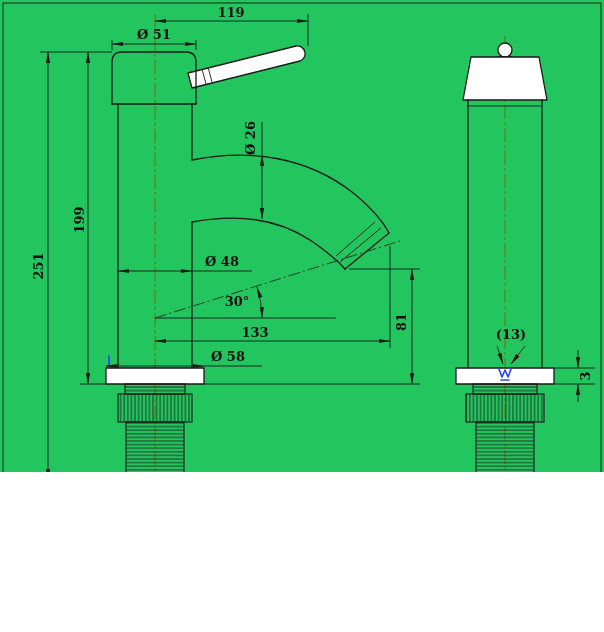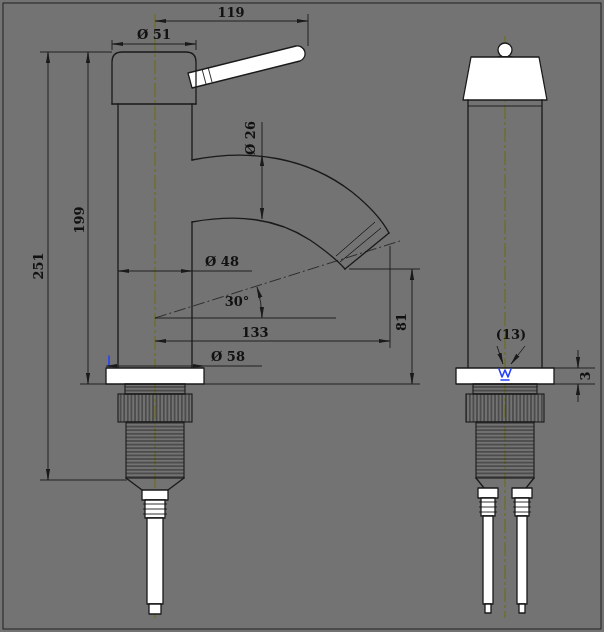--- a/index.html
+++ b/index.html
@@ -1,16 +1,16 @@
 <!DOCTYPE html>
 <html><head>
 <meta charset="utf-8">
 <style>
   html,body{margin:0;padding:0;background:#ffffff;}
-  .page{position:relative;width:604px;height:632px;background:#737373;overflow:hidden;}
+  .page{position:relative;width:604px;height:472px;background:#22c55e;overflow:hidden;}
   svg{display:block;}
   .dim{font-family:"DejaVu Serif", serif;font-size:13px;font-weight:bold;fill:#111;}
   .outline{stroke:#1a1a1a;stroke-width:1.3;fill:none;stroke-linecap:round;stroke-linejoin:round;}
   .solid{fill:#ffffff;stroke:#1a1a1a;stroke-width:1.3;stroke-linejoin:round;}
   .thin{stroke:#1a1a1a;stroke-width:0.9;fill:none;}
   .dimline{stroke:#1a1a1a;stroke-width:0.9;fill:none;}
   .center{stroke:#6e6e00;stroke-width:0.9;stroke-dasharray:14 3 3 3;fill:none;}
   .axis{stroke:#1a1a1a;stroke-width:0.8;stroke-dasharray:12 3 2 3;fill:none;}
   .accent{stroke:#2441ff;stroke-width:1.6;fill:none;stroke-linecap:round;stroke-linejoin:round;}
   .hfill{fill:url(#hatch-h);stroke:#1a1a1a;stroke-width:1.1;}

